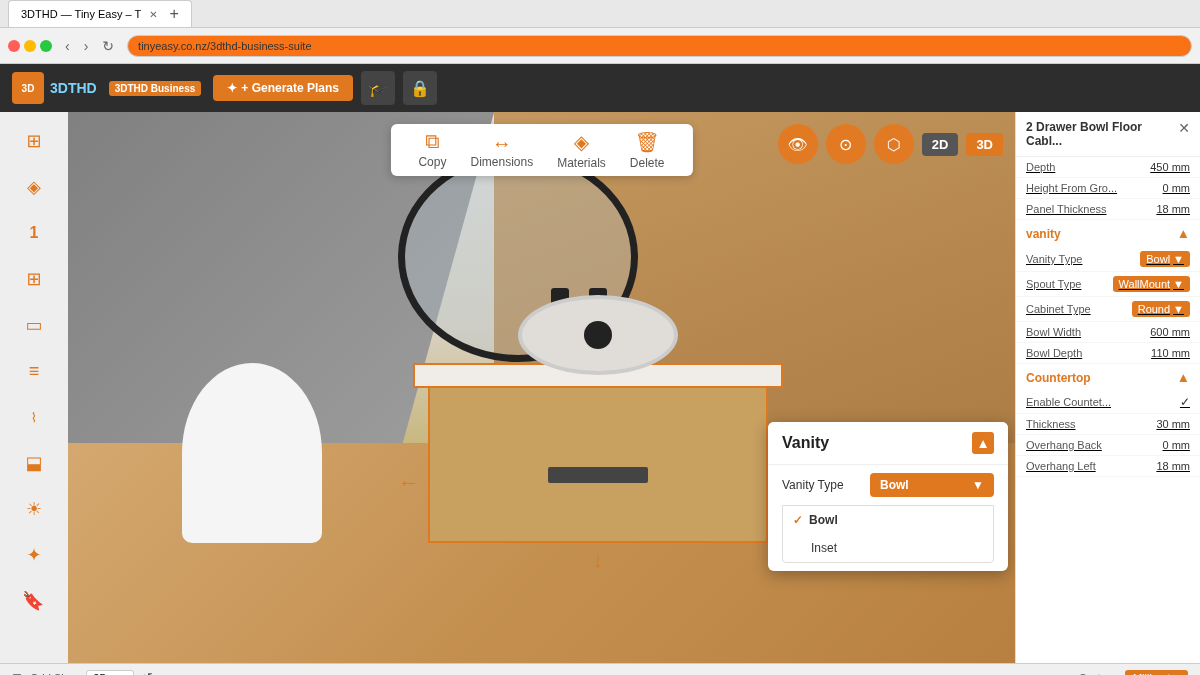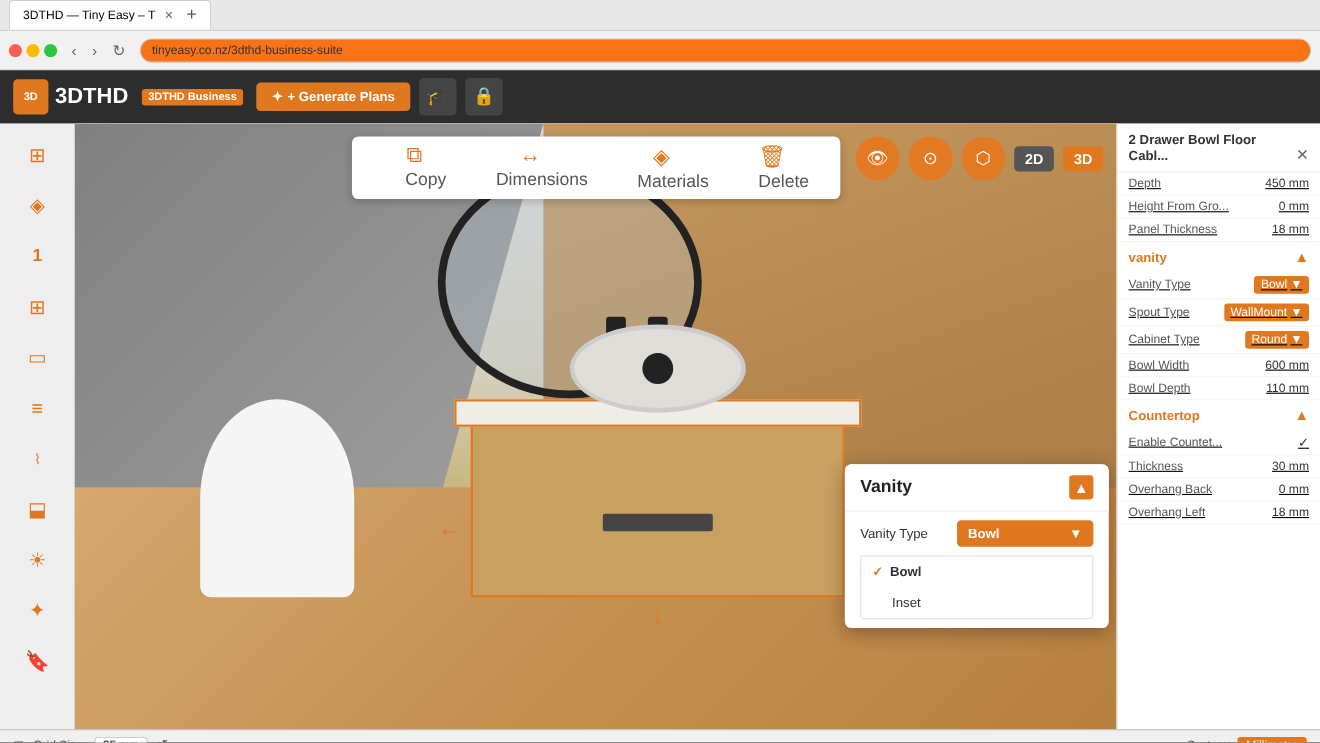--- a/index.html
+++ b/index.html
@@ -35,21 +35,21 @@
       height: 48px;
       background: #2d2d2d;
       display: flex;
       align-items: center;
       padding: 0 12px;
       gap: 12px;
       flex-shrink: 0;
     }
     .logo { display: flex; align-items: center; gap: 6px; }
     .logo-box { width: 32px; height: 32px; background: #e07820; border-radius: 4px; display: flex; align-items: center; justify-content: center; color: white; font-weight: bold; font-size: 10px; }
-    .logo-text { color: #ffffff; font-weight: bold; font-size: 20px; }
+    .logo-text { color: #7dd3fc; font-weight: bold; font-size: 14px; }
     .business-badge { background: #e07820; color: white; font-size: 10px; padding: 2px 6px; border-radius: 3px; font-weight: bold; }
     .topbar-title { color: #aaa; font-size: 13px; flex: 1; text-align: center; }
     .topbar-right { display: flex; align-items: center; gap: 8px; }
     .generate-btn { background: #e07820; color: white; border: none; border-radius: 4px; padding: 6px 14px; font-size: 12px; font-weight: bold; cursor: pointer; display: flex; align-items: center; gap: 4px; }
     .topbar-icon-btn { width: 34px; height: 34px; background: #444; border-radius: 4px; border: none; color: white; cursor: pointer; display: flex; align-items: center; justify-content: center; font-size: 16px; }
 
     
     .main { display: flex; flex: 1; overflow: hidden; position: relative; }
 
     
@@ -97,21 +97,21 @@
       background: white;
       border-radius: 6px;
       padding: 6px 16px;
       box-shadow: 0 2px 8px rgba(0,0,0,0.2);
     }
     .vp-tool {
       display: flex; flex-direction: column; align-items: center;
       gap: 2px; padding: 0 12px; cursor: pointer; border: none; background: transparent;
     }
     .vp-tool-icon { font-size: 20px; color: #e07820; }
-    .vp-tool-label { font-size: 16px; color: #555; margin-left: 21px; }
+    .vp-tool-label { font-size: 12px; color: #555; }
 
     
     .view-modes {
       position: absolute;
       top: 12px;
       right: 12px;
       display: flex;
       gap: 8px;
       align-items: center;
     }
@@ -198,21 +198,21 @@
     .right-panel {
       width: 185px;
       background: white;
       overflow-y: auto;
       flex-shrink: 0;
       border-left: 1px solid #ddd;
       z-index: 10;
     }
     .rp-header {
       display: flex;
-      align-items: flex-end;
+      align-items: flex-start;
       justify-content: space-between;
       padding: 8px 10px;
       border-bottom: 1px solid #eee;
     }
     .rp-title { font-size: 12px; font-weight: bold; color: #333; }
     .rp-close { background: none; border: none; cursor: pointer; font-size: 14px; color: #666; }
     .rp-row {
       display: flex;
       align-items: center;
       justify-content: space-between;

